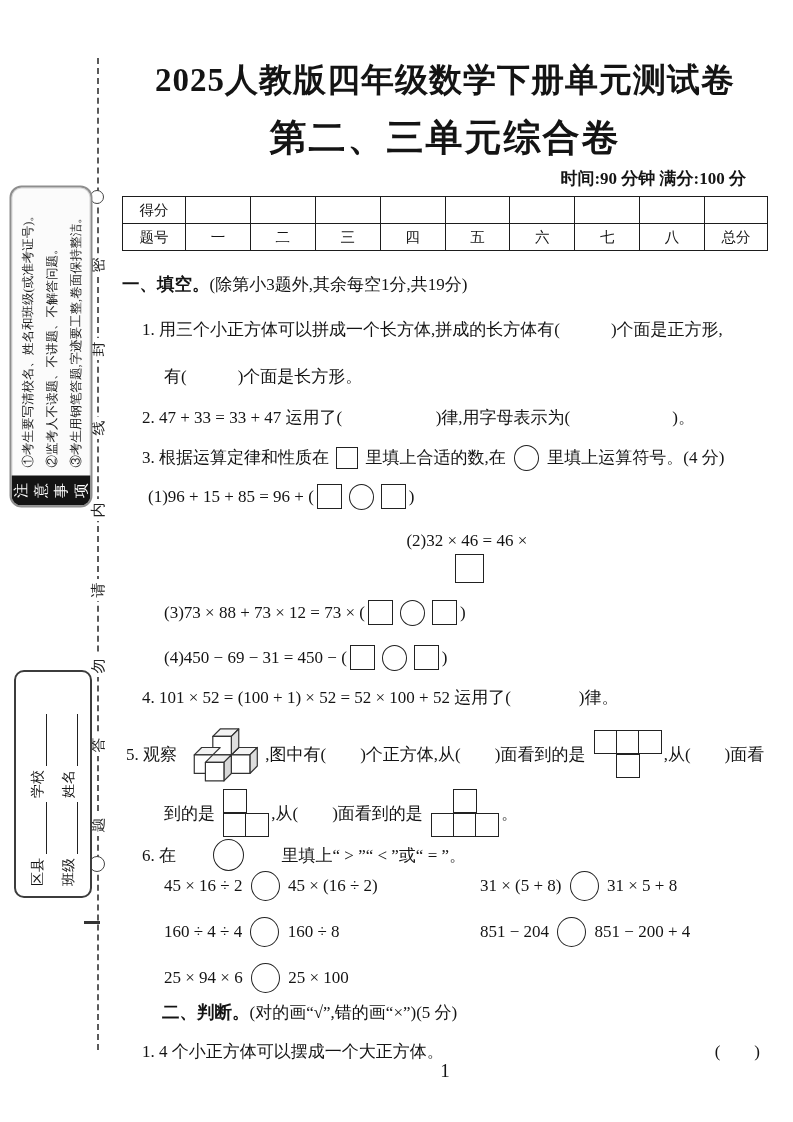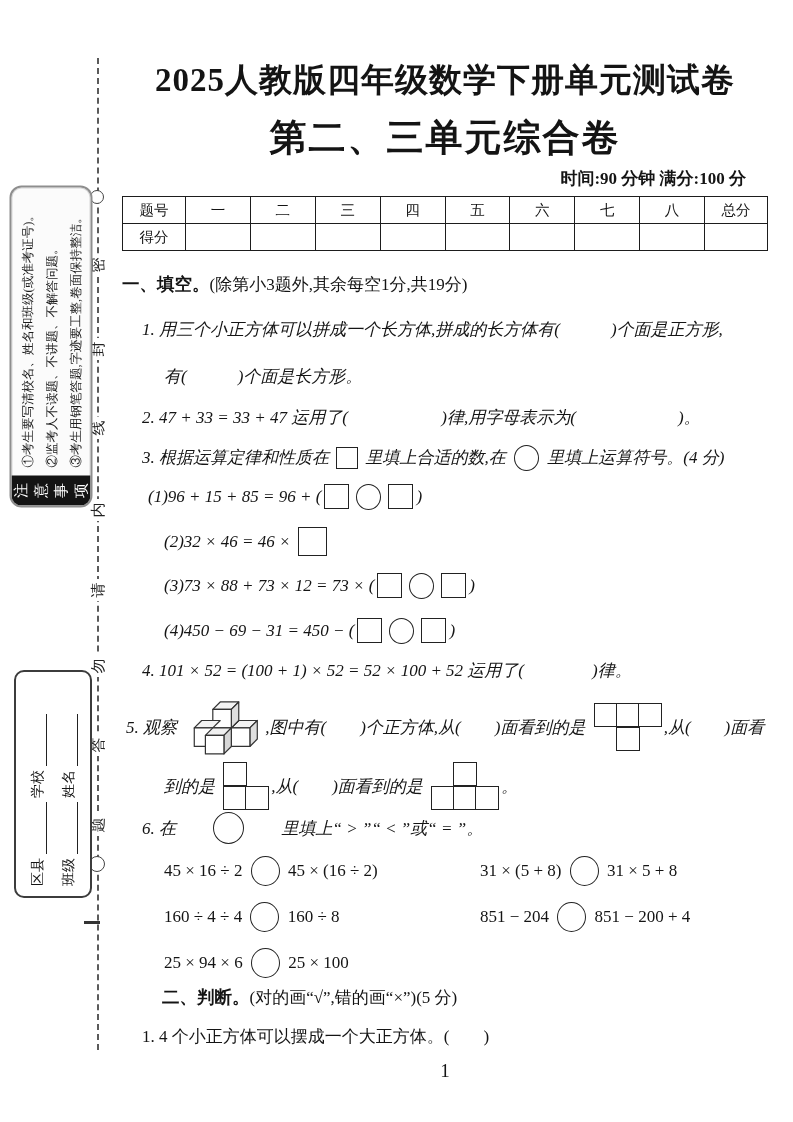--- a/index.html
+++ b/index.html
@@ -65,32 +65,32 @@
   
   .score-table{position:absolute;left:122px;top:196px;width:646px;border-collapse:collapse;}
   .score-table td{border:1.6px solid #1d1d1d;height:26px;text-align:center;font-size:14.5px;padding:0;}
   .score-table td.first{width:62px;}
   .score-table td.last{width:62px;}
 
   
   #questions{position:absolute;left:122px;top:273px;width:652px;font-size:17px;}
   .sec-head{line-height:23px;}
   .sec-head .b{font-weight:bold;font-size:17.5px;}
-  .q-line{line-height:27px;display:flex;align-items:center;flex-wrap:nowrap;white-space:pre;font-style:italic;}
+  .q-line{line-height:27px;display:flex;align-items:center;flex-wrap:nowrap;white-space:pre;}
   .t{white-space:pre-wrap;}
   .b{white-space:pre-wrap;}
   .sq{display:inline-block;border:1.5px solid #222;background:#fff;margin:0 3px;flex:0 0 auto;}
   .ci{display:inline-block;border:1.5px solid #222;border-radius:50%;background:#fff;margin:0 4px;flex:0 0 auto;}
   .gshape{display:inline-grid;margin:0 4px;flex:0 0 auto;}
   .gshape .cell{width:22px;height:22px;border:1px solid transparent;}
   .gshape .cell.on{border:1.2px solid #222;background:#fff;}
   .cubefig{margin:0 4px;flex:0 0 auto;}
   .cols{display:grid;grid-template-columns:316px 1fr;row-gap:16px;margin-left:42px;}
   .colcell{display:flex;align-items:center;white-space:pre;line-height:30px;}
-  .judge{display:flex;margin-left:20px;padding-right:14px;line-height:25px;}
+  .judge{display:flex;justify-content:space-between;margin-left:20px;padding-right:14px;line-height:25px;}
 
   .page-number{position:absolute;left:122px;top:1060px;width:646px;text-align:center;font-size:19px;}
 </style>
 </head>
 <body>
 
 <div class="seal-line"></div>
 <span class="seal-char">密</span>
 <span class="seal-char">封</span>
 <span class="seal-char">线</span>
@@ -132,54 +132,54 @@
   </div>
 </div>
 
 <div class="page-title">2025人教版四年级数学下册单元测试卷</div>
 <div class="exam-subtitle">第二、三单元综合卷</div>
 <div class="time-info">时间:90 分钟    满分:100 分</div>
 
 <table class="score-table">
   <tbody>
       <tr>
+    <td>得分</td>
+    <td></td>
+    <td></td>
+    <td></td>
+    <td></td>
+    <td></td>
+    <td></td>
+    <td></td>
+    <td></td>
+    <td></td>
+  </tr>
+  <tr>
     <td class="first">题号</td>
     <td>一</td>
     <td>二</td>
     <td>三</td>
     <td>四</td>
     <td>五</td>
     <td>六</td>
     <td>七</td>
     <td>八</td>
     <td class="last">总分</td>
   </tr>
-  <tr>
-    <td>得分</td>
-    <td></td>
-    <td></td>
-    <td></td>
-    <td></td>
-    <td></td>
-    <td></td>
-    <td></td>
-    <td></td>
-    <td></td>
-  </tr>
 </tbody>
   </table>
 
 <div id="questions">
     <div class="sec-head" style="margin-bottom: 20px;"><span class="b">一、填空。</span><span class="t">(除第小3题外,其余每空1分,共19分)</span></div>
     <div class="q-line" style="margin-bottom: 20px; margin-left: 20px;"><span class="t">1. 用三个小正方体可以拼成一个长方体,拼成的长方体有(            )个面是正方形,</span></div>
     <div class="q-line" style="margin-bottom: 14px; margin-left: 42px;"><span class="t">有(            )个面是长方形。</span></div>
     <div class="q-line" style="margin-bottom: 13px; margin-left: 20px;"><span class="t">2. 47 + 33 = 33 + 47 运用了(                      )律,用字母表示为(                        )。</span></div>
     <div class="q-line" style="margin-bottom: 12px; margin-left: 20px;"><span class="t">3. 根据运算定律和性质在 </span><span class="sq" style="width: 20px; height: 20px;"></span><span class="t"> 里填上合适的数,在 </span><span class="ci" style="width: 23px; height: 24px;"></span><span class="t"> 里填上运算符号。(4 分)</span></div>
     <div class="q-line" style="margin-bottom: 17px; margin-left: 26px;"><span class="t">(1)96 + 15 + 85 = 96 + (</span><span class="sq" style="width: 23px; height: 23px;"></span><span class="ci" style="width: 23px; height: 24px;"></span><span class="sq" style="width: 23px; height: 23px;"></span><span class="t">)</span></div>
-    <div class="q-line" style="margin-bottom: 16px; margin-left: 42px;"><span class="t">(2)32 × 46 = 46 × </span><span class="sq" style="width: 27px; height: 27px;"></span></div>
+    <div class="q-line" style="margin-bottom: 16px; margin-left: 42px; flex-direction: column;"><span class="t">(2)32 × 46 = 46 × </span><span class="sq" style="width: 27px; height: 27px;"></span></div>
     <div class="q-line" style="margin-bottom: 18px; margin-left: 42px;"><span class="t">(3)73 × 88 + 73 × 12 = 73 × (</span><span class="sq" style="width: 23px; height: 23px;"></span><span class="ci" style="width: 23px; height: 24px;"></span><span class="sq" style="width: 23px; height: 23px;"></span><span class="t">)</span></div>
     <div class="q-line" style="margin-bottom: 13px; margin-left: 42px;"><span class="t">(4)450 − 69 − 31 = 450 − (</span><span class="sq" style="width: 23px; height: 23px;"></span><span class="ci" style="width: 23px; height: 24px;"></span><span class="sq" style="width: 23px; height: 23px;"></span><span class="t">)</span></div>
     <div class="q-line" style="margin-bottom: 14px; margin-left: 20px;"><span class="t">4. 101 × 52 = (100 + 1) × 52 = 52 × 100 + 52 运用了(                )律。</span></div>
     <div class="q-line" style="margin-bottom: 6px; margin-left: 4px;"><span class="t">5. 观察 </span><svg class="cubefig" width="76" height="58" viewBox="0 0 82 62">
     <g stroke="#333" stroke-width="1.3" stroke-linejoin="round">
 
       <path d="M50,32 l8,-8 h20 l-8,8 z" fill="#f3f3f3"></path>
       <path d="M70,32 l8,-8 v20 l-8,8 z" fill="#dedede"></path>
       <path d="M50,32 h20 v20 h-20 z" fill="#ffffff"></path>
 
@@ -192,21 +192,21 @@
 
       <path d="M10,32 l8,-8 h20 l-8,8 z" fill="#f3f3f3"></path>
       <path d="M10,32 h20 v20 h-20 z" fill="#ffffff"></path>
 
       <path d="M22,40 l8,-8 h20 l-8,8 z" fill="#f0f0f0"></path>
       <path d="M42,40 l8,-8 v20 l-8,8 z" fill="#d7d7d7"></path>
       <path d="M22,40 h20 v20 h-20 z" fill="#ffffff"></path>
     </g>
   </svg><span class="t">,图中有(        )个正方体,从(        )面看到的是 </span><span class="gshape" style="grid-template-columns: repeat(3, 22px);"><i class="cell on"></i><i class="cell on"></i><i class="cell on"></i><i class="cell"></i><i class="cell on"></i><i class="cell"></i></span><span class="t">,从(        )面看</span></div>
     <div class="q-line" style="margin-bottom: 2px; margin-left: 42px;"><span class="t">到的是 </span><span class="gshape" style="grid-template-columns: repeat(2, 22px);"><i class="cell on"></i><i class="cell"></i><i class="cell on"></i><i class="cell on"></i></span><span class="t">,从(        )面看到的是 </span><span class="gshape" style="grid-template-columns: repeat(3, 22px);"><i class="cell"></i><i class="cell on"></i><i class="cell"></i><i class="cell on"></i><i class="cell on"></i><i class="cell on"></i></span><span class="t">。</span></div>
-    <div class="q-line" style="margin-bottom: 12px; margin-left: 20px; gap: 29px;"><span class="t">6. 在 </span><span class="ci" style="width: 29px; height: 30px;"></span><span class="t"> 里填上“ &gt; ”“ &lt; ”或“ = ”。</span></div>
+    <div class="q-line" style="margin-left: 20px; gap: 29px;"><span class="t">6. 在 </span><span class="ci" style="width: 29px; height: 30px;"></span><span class="t"> 里填上“ &gt; ”“ &lt; ”或“ = ”。</span></div>
     <div class="cols" style="margin-bottom: 8px;">
       <div class="colcell"><span class="t">45 × 16 ÷ 2 </span><span class="ci" style="width: 27px; height: 28px;"></span><span class="t"> 45 × (16 ÷ 2)</span></div>
       <div class="colcell"><span class="t">31 × (5 + 8) </span><span class="ci" style="width: 27px; height: 28px;"></span><span class="t"> 31 × 5 + 8</span></div>
       <div class="colcell"><span class="t">160 ÷ 4 ÷ 4 </span><span class="ci" style="width: 27px; height: 28px;"></span><span class="t"> 160 ÷ 8</span></div>
       <div class="colcell"><span class="t">851 − 204 </span><span class="ci" style="width: 27px; height: 28px;"></span><span class="t"> 851 − 200 + 4</span></div>
       <div class="colcell"><span class="t">25 × 94 × 6 </span><span class="ci" style="width: 27px; height: 28px;"></span><span class="t"> 25 × 100</span></div>
     </div>
     <div class="sec-head" style="margin-bottom: 15px; margin-left: 40px;"><span class="b">二、判断。</span><span class="t">(对的画“√”,错的画“×”)(5 分)</span></div>
     <div class="judge" style="margin-bottom: 0px;">
       <span class="t">1. 4 个小正方体可以摆成一个大正方体。</span>

